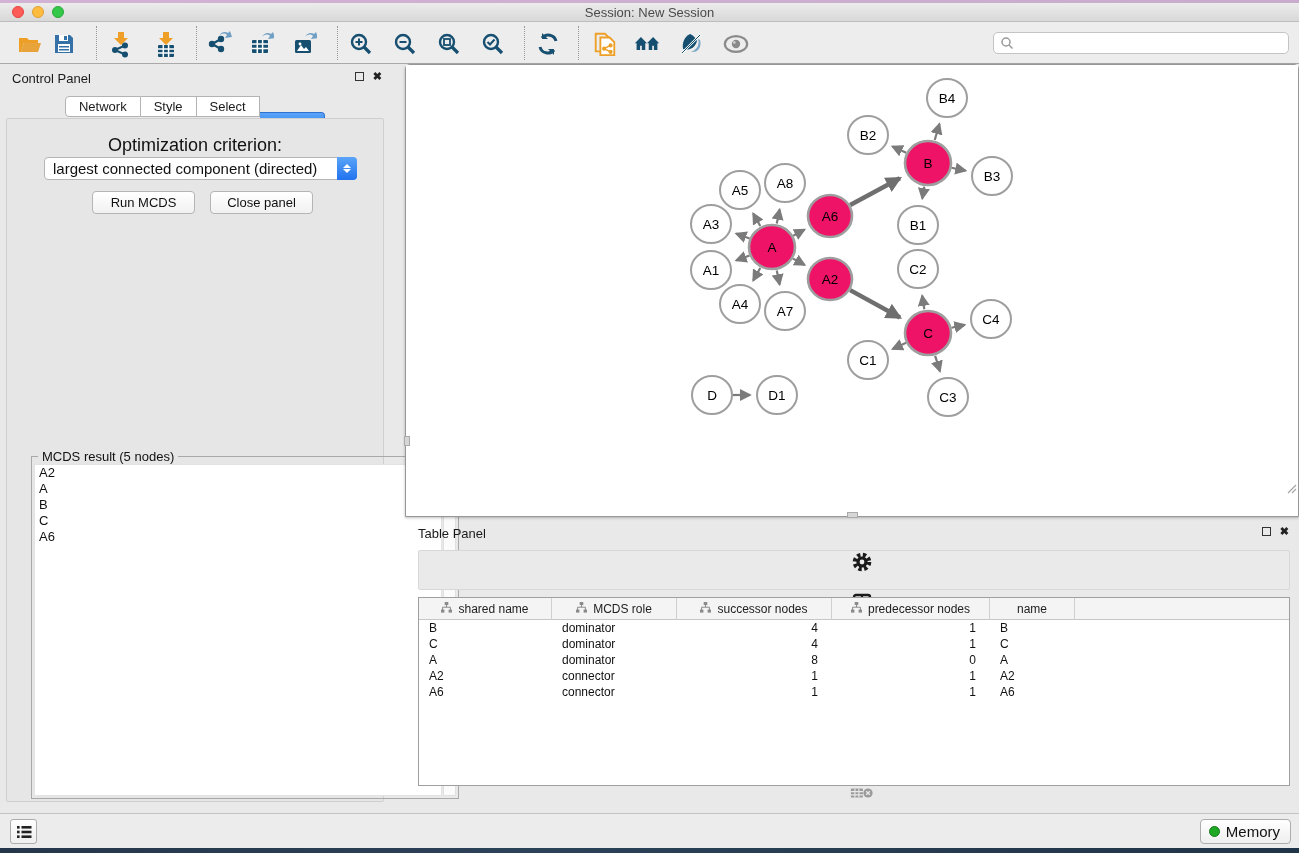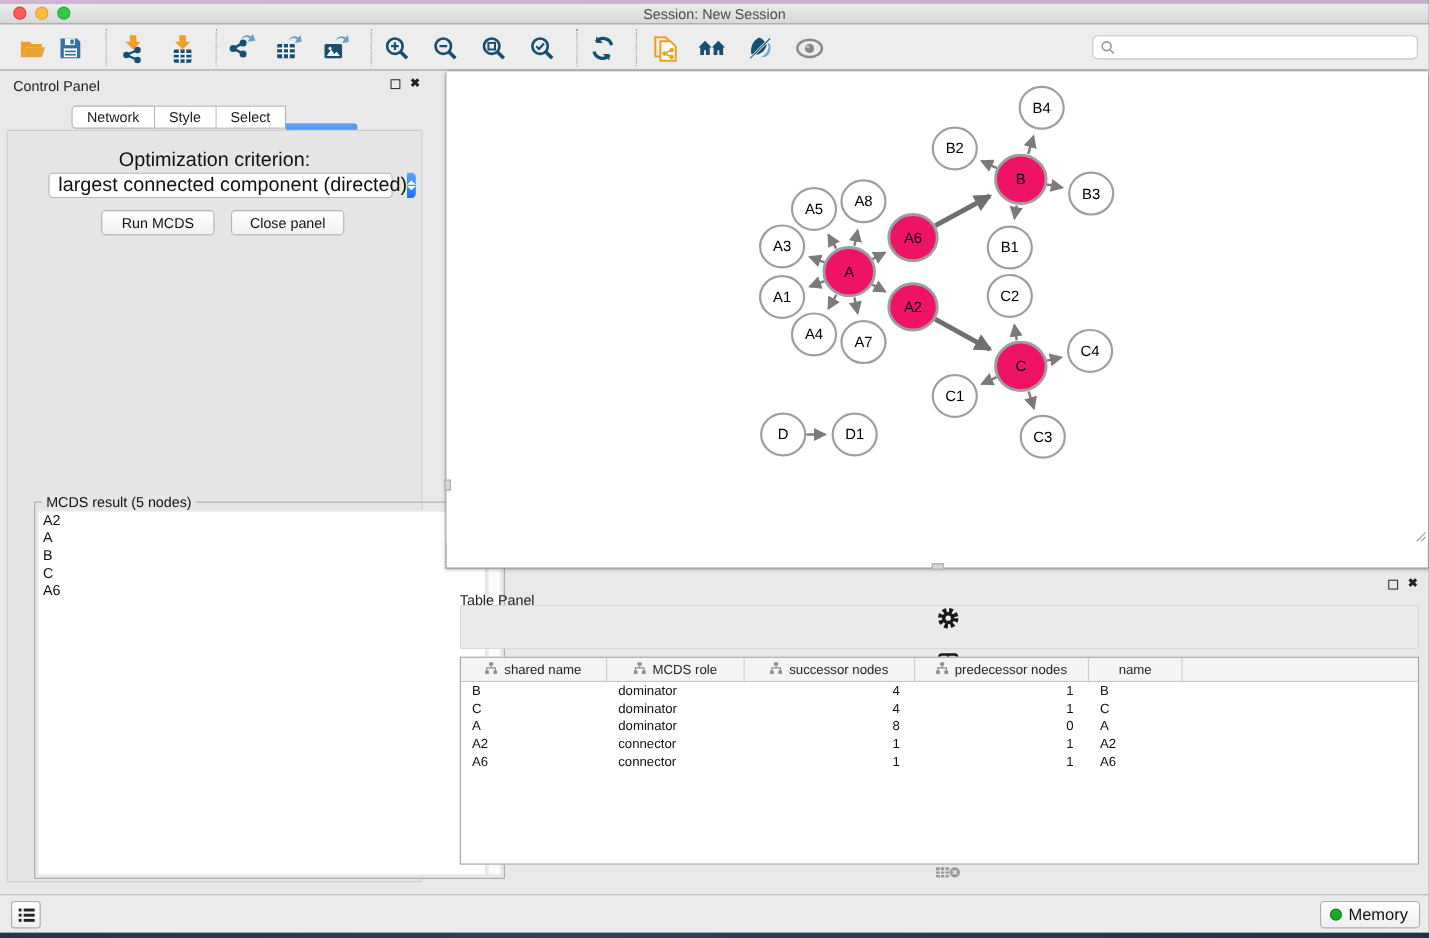--- a/index.html
+++ b/index.html
@@ -53,21 +53,21 @@
   .seg .tab:first-child { border-left:1px solid #b3b3b3; border-radius:4px 0 0 4px; }
   .seg .tab:last-child { border-radius:0 4px 4px 0;margin-top:16px; }
   .seg .tab.active { background:linear-gradient(#5aa4f8,#2173ef); border-color:#2e6fd0; color:#fff; }
 
   .cp-inner { position:absolute; left:6px; top:54px; width:378px; height:684px;
     background:#e6e6e6; border:1px solid #cfcfcf; border-radius:2px; }
   .opt-label { position:absolute; left:0; top:16px; width:100%; text-align:center;
     font-size:18px; color:#111; }
   .criterion { position:absolute; left:37px; top:38px; width:313px; height:23px;
     background:#fff; border:1px solid #b5b5b5; border-radius:4px; display:flex; align-items:center; cursor:pointer; }
-  .criterion .val { flex:1; font-size:18px; color:#111; padding-left:8px; white-space:nowrap; }
+  .criterion .val { flex:1; font-size:15px; color:#111; padding-left:8px; white-space:nowrap; }
   .criterion .stepper { width:20px; height:23px; margin:-1px -1px -1px 0;
     background:linear-gradient(#5aa4f8,#2173ef); border-radius:0 4px 4px 0;
     display:flex; flex-direction:column; align-items:center; justify-content:center; gap:1px; }
   .chev { width:0; height:0; border-left:4px solid transparent; border-right:4px solid transparent; }
   .chev.up { border-bottom:4px solid #fff; }
   .chev.down { border-top:4px solid #fff; }
 
   .btn { position:absolute; top:72px; height:23px; background:linear-gradient(#ffffff,#f1f1f1);
     border:1px solid #b5b5b5; border-radius:4px; font-size:13px; color:#111;
     display:flex; align-items:center; justify-content:center; cursor:pointer; }
@@ -409,21 +409,21 @@
           <svg width="12" height="12" viewBox="0 0 12 12">
               <path d="M11 3L3 11M11 7L7 11M11 11h0" stroke="#a5a5a5" stroke-width="1.2"></path>
             </svg>
         </div>
       </div>
       <div class="pane-handle" style="left:-2px; top:371px; width:6px; height:10px;"></div>
       <div class="pane-handle" style="left:441px; bottom:-2px; width:11px; height:6px;"></div>
     </div>
 
     <div class="table-panel">
-      <div class="panel-title" style="left:13px; top:18px;">Table Panel</div>
+      <div class="panel-title" style="left:13px; top:6px;">Table Panel</div>
       <div class="win-icons" style="right:10px; top:6px;">
         <div class="float-ic"></div>
         <div class="close-ic">✖</div>
       </div>
 
       <div class="tp-toolbar">
         <div class="tp-ic">
           <svg width="22" height="22" viewBox="0 0 22 22">
               <circle cx="11" cy="11" r="7" fill="none" stroke="#1a1a1a" stroke-width="4.6" stroke-dasharray="3.2 2.4"></circle>
               <circle cx="11" cy="11" r="5.6" fill="#1a1a1a"></circle>

